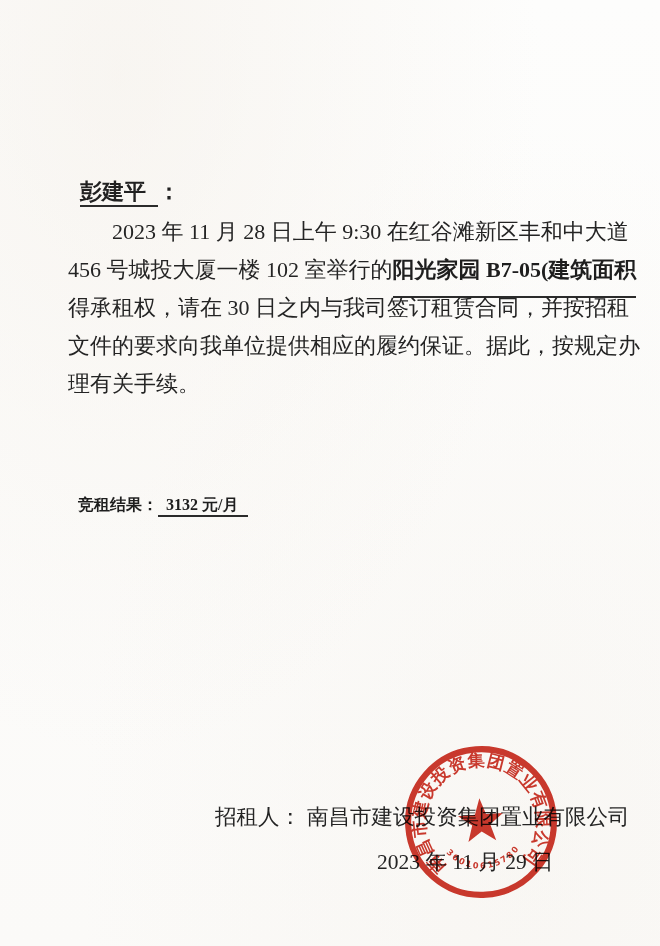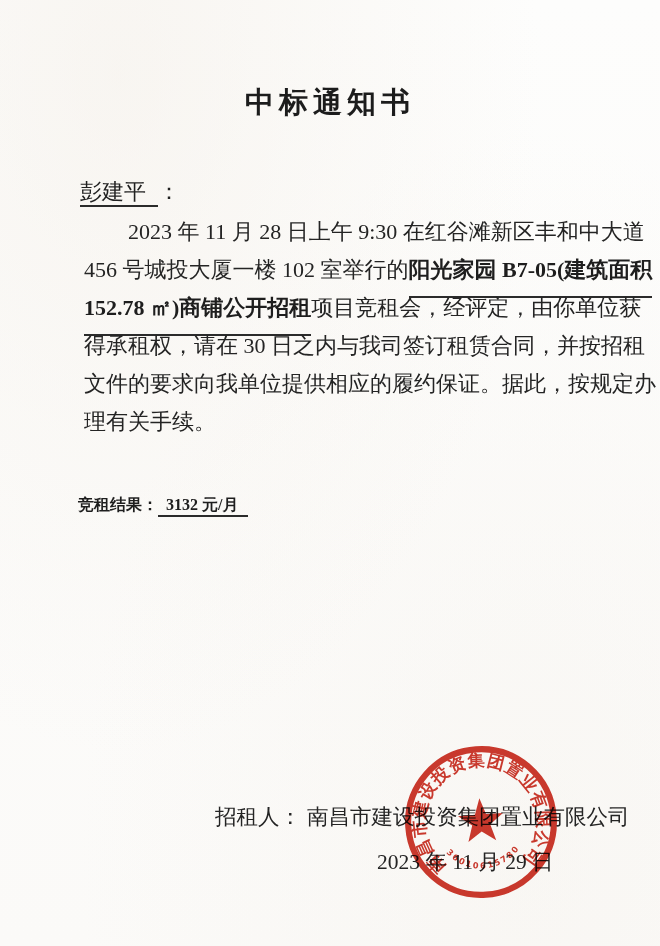--- a/index.html
+++ b/index.html
@@ -15,27 +15,27 @@
     color:#212121;
     -webkit-font-smoothing:antialiased;
   }
   .title{
     position:absolute;top:84px;left:0;width:660px;
     text-align:center;font-size:29px;font-weight:700;
     letter-spacing:5px;line-height:36px;color:#1c1c1c;
   }
   .salutation{
     position:absolute;top:174px;left:80px;
-    font-size:22px;font-weight:400;line-height:36px;white-space:nowrap;
+    font-size:22px;font-weight:700;line-height:36px;white-space:nowrap;
   }
   .salutation .uname{
     border-bottom:2px solid #2b2b2b;padding-right:12px;padding-bottom:1px;
   }
   .para{
-    position:absolute;left:84px;
+    position:absolute;left:68px;
     font-size:22px;line-height:38px;white-space:nowrap;color:#242424;
   }
   .para1{top:213px;}
   .indent{padding-left:44px;}
   .indent-sm{padding-left:40px;}
   .bu{
     font-weight:700;
     border-bottom:2px solid #2b2b2b;
     padding-bottom:14px;
     color:#1e1e1e;
@@ -66,28 +66,26 @@
     mix-blend-mode:multiply;
     opacity:0.92;
   }
   .seal svg{width:100%;height:100%;}
 </style>
 </head>
 <body>
 
 <div class="page">
 
-  <div class="title">中标通知书</div>
 
   <div class="salutation"><span class="uname">彭建平</span><span>：</span></div>
 
   <div class="para para1">
     <div class="indent"><span>2023 年 11 月 28 日上午 9:30 在红谷滩新区丰和中大道</span></div>
     <div><span>456 号城投大厦一楼 102 室举行的</span><span class="bu">阳光家园 B7-05(建筑面积</span></div>
-    <div><span class="bu">152.78 ㎡)商铺公开招租</span><span>项目竞租会，经评定，由你单位获</span></div>
     <div><span>得承租权，请在 30 日之内与我司签订租赁合同，并按招租</span></div>
     <div><span>文件的要求向我单位提供相应的履约保证。据此，按规定办</span></div>
     <div><span>理有关手续。</span></div>
   </div>
 
   <div class="result-line"><span>竞租结果：</span><span class="val">3132 元/月</span></div>
 
 
   <div class="sig-line"><span class="lbl">招租人：</span><span>南昌市建设投资集团置业有限公司</span></div>
 

